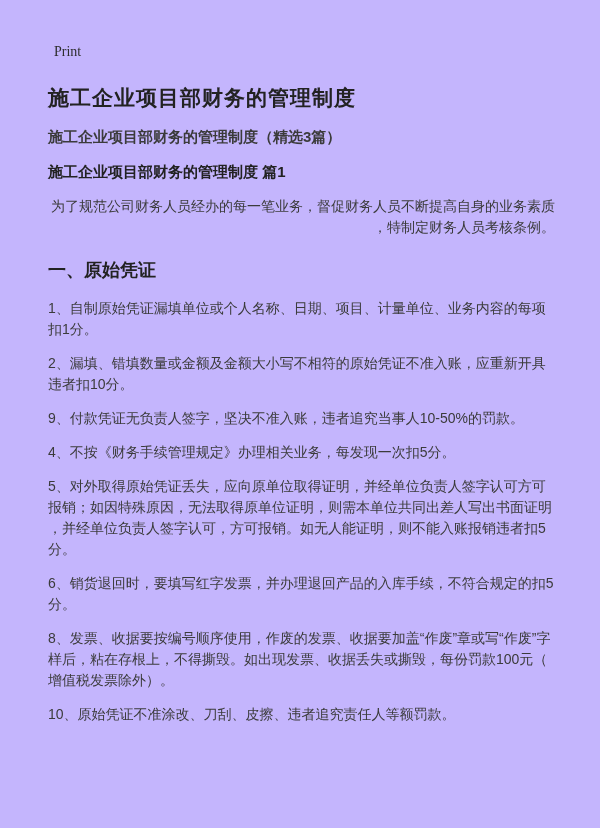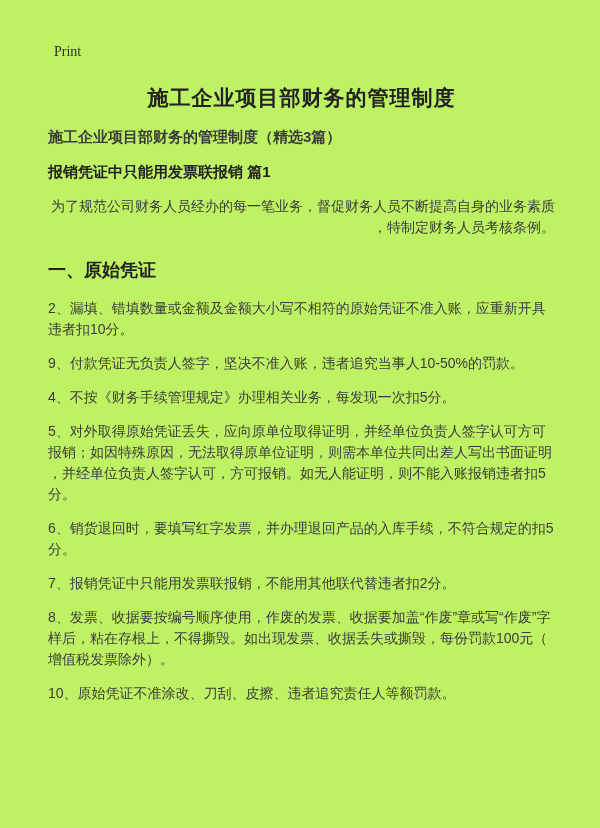--- a/index.html
+++ b/index.html
@@ -12,36 +12,36 @@
     height: 828px;
     overflow: hidden;
     font-family: "Liberation Sans", sans-serif;
     color: #3b3b3b;
   }
   .page {
     box-sizing: border-box;
     width: 600px;
     height: 828px;
     padding: 42px 45px 20px 48px;
-    background: #bef264;
+    background: #c4b5fd;
   }
   .print-link {
     font-family: "Liberation Serif", serif;
     font-size: 14px;
     color: #2e2e2e;
     display: inline-block;
     margin: 0 0 6px 6px;
     cursor: pointer;
     text-decoration: none;
   }
   h1.doc-title {
     font-size: 21px;
     font-weight: bold;
     color: #222222;
-    text-align: center;
+    text-align: left;
     margin: 18px 0 16px 0;
     letter-spacing: 1px;
   }
   .subtitle {
     font-size: 15px;
     font-weight: bold;
     color: #3b3b3b;
     margin: 14px 0 12px 0;
   }
   h2.part-heading {
@@ -79,31 +79,31 @@
 <body>
 
 <div class="page">
 
   <a class="print-link">Print</a>
 
   <h1 class="doc-title">施工企业项目部财务的管理制度</h1>
 
   <div class="subtitle">施工企业项目部财务的管理制度（精选3篇）</div>
 
-  <h2 class="part-heading">报销凭证中只能用发票联报销 篇1</h2>
+  <h2 class="part-heading">施工企业项目部财务的管理制度 篇1</h2>
 
   <p class="body-text">为了规范公司财务人员经办的每一笔业务，督促财务人员不断提高自身的业务素质，特制定财务人员考核条例。</p>
 
   <h3 class="section-heading">一、原始凭证</h3>
 
   <ol class="rule-list">
+    <li>1、自制原始凭证漏填单位或个人名称、日期、项目、计量单位、业务内容的每项扣1分。</li>
     <li>2、漏填、错填数量或金额及金额大小写不相符的原始凭证不准入账，应重新开具违者扣10分。</li>
     <li>9、付款凭证无负责人签字，坚决不准入账，违者追究当事人10-50%的罚款。</li>
     <li>4、不按《财务手续管理规定》办理相关业务，每发现一次扣5分。</li>
     <li>5、对外取得原始凭证丢失，应向原单位取得证明，并经单位负责人签字认可方可报销；如因特殊原因，无法取得原单位证明，则需本单位共同出差人写出书面证明，并经单位负责人签字认可，方可报销。如无人能证明，则不能入账报销违者扣5分。</li>
     <li>6、销货退回时，要填写红字发票，并办理退回产品的入库手续，不符合规定的扣5分。</li>
-    <li>7、报销凭证中只能用发票联报销，不能用其他联代替违者扣2分。</li>
     <li>8、发票、收据要按编号顺序使用，作废的发票、收据要加盖“作废”章或写“作废”字样后，粘在存根上，不得撕毁。如出现发票、收据丢失或撕毁，每份罚款100元（增值税发票除外）。</li>
     <li>10、原始凭证不准涂改、刀刮、皮擦、违者追究责任人等额罚款。</li>
 
   </ol>
 
 </div>
 
 </body></html>

